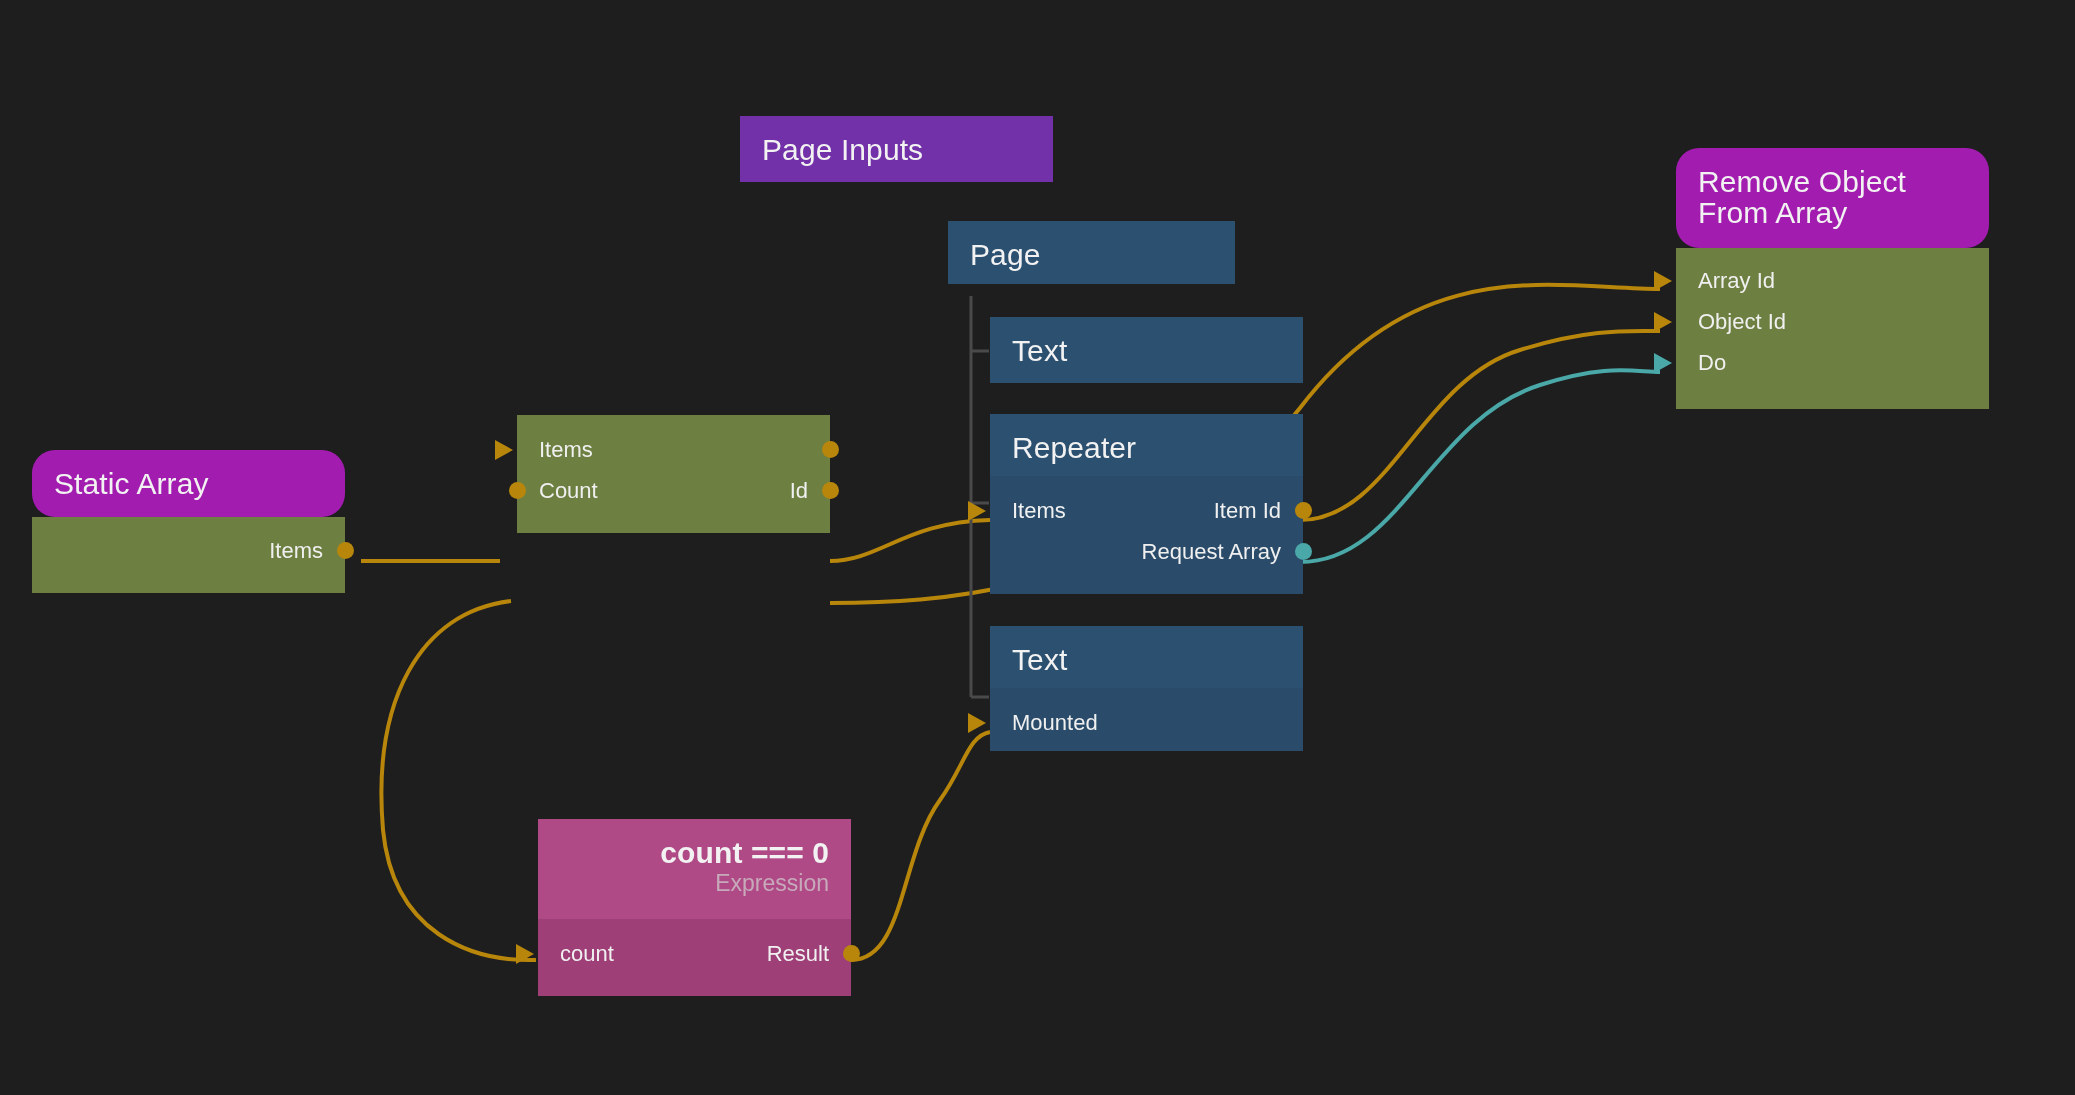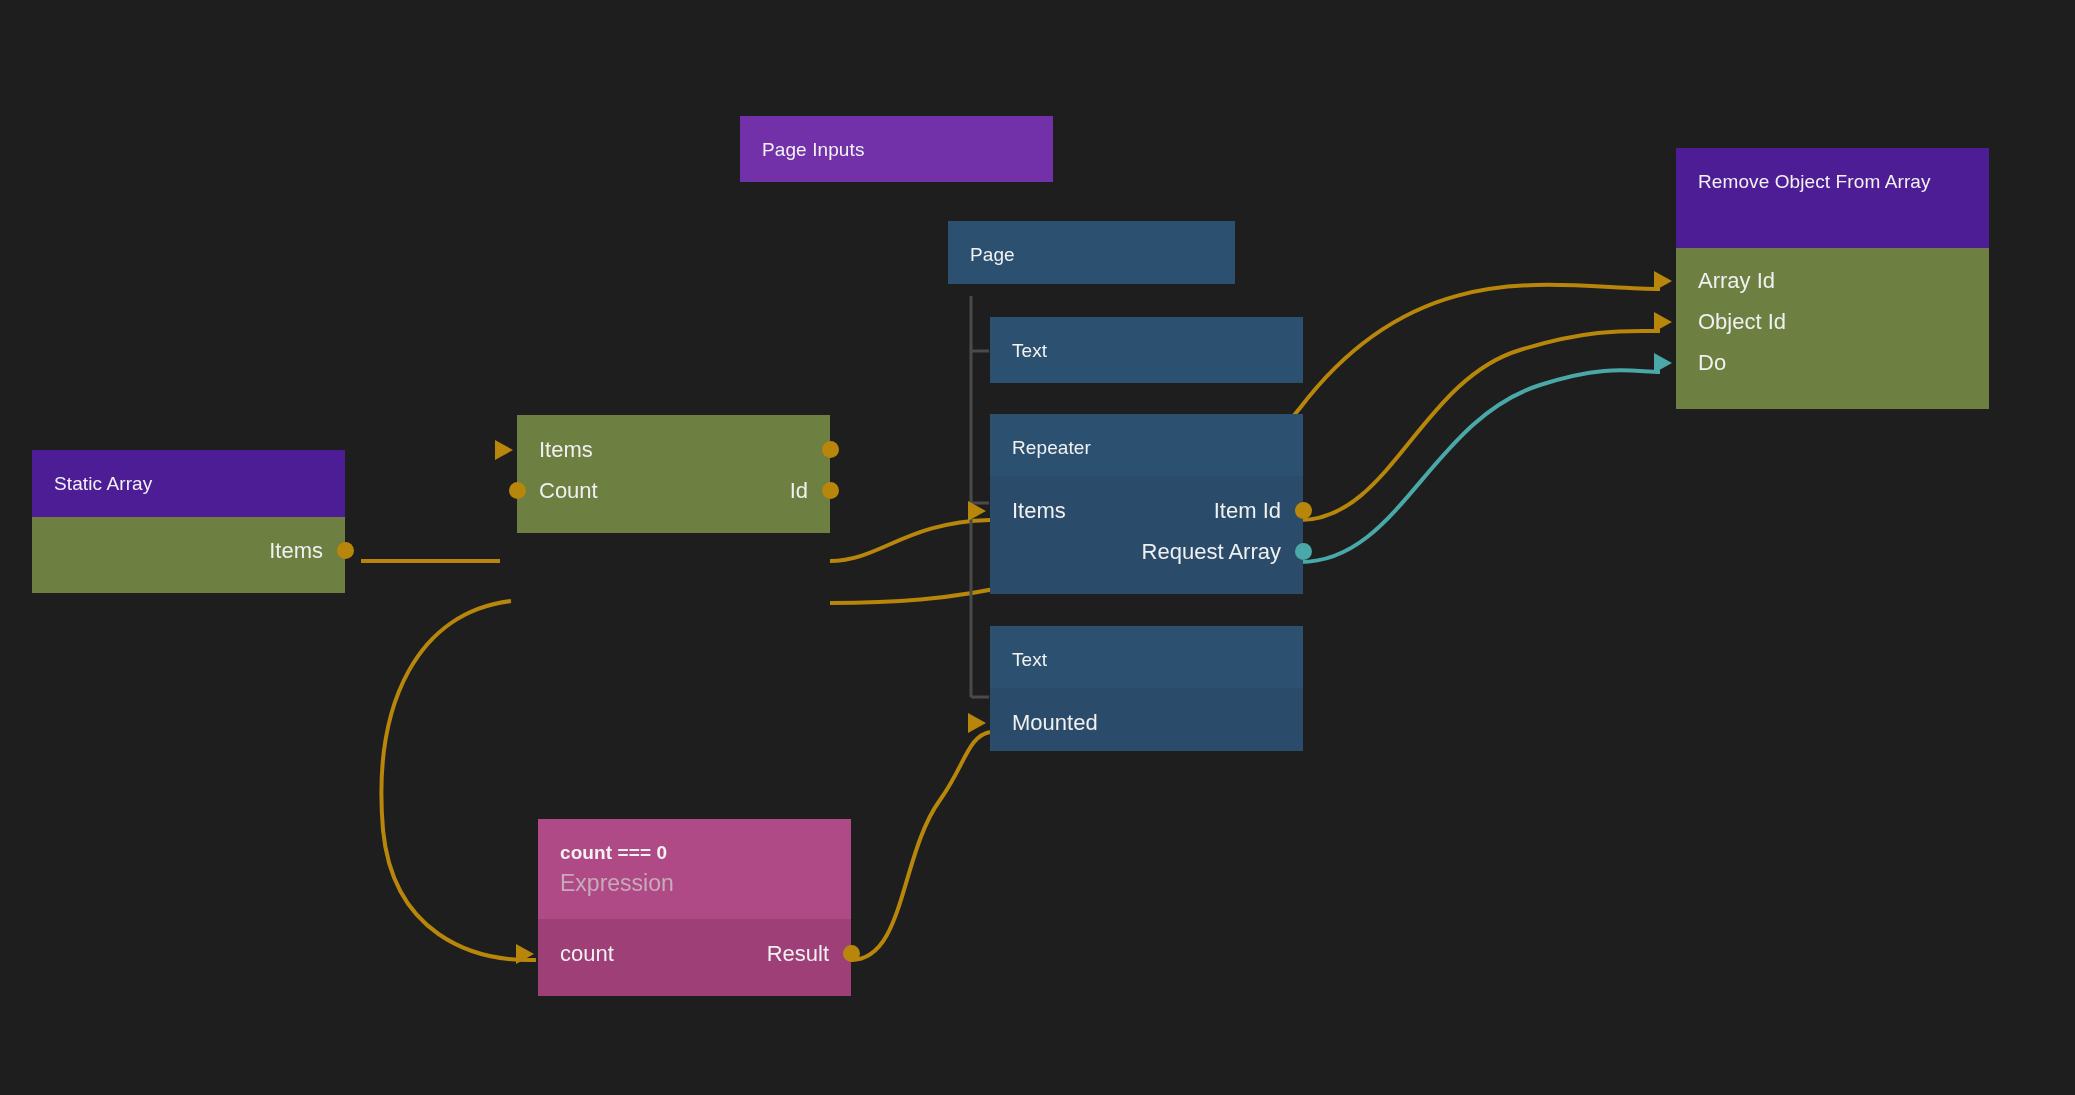--- a/index.html
+++ b/index.html
@@ -45,21 +45,21 @@
     z-index: 2;
     box-sizing: border-box;
     overflow: visible;
   }
   .node-header {
     box-sizing: border-box;
     padding: 18px 22px 16px 22px;
   }
   .node-title {
     color: #f2f2f2;
-    font-size: 19px;
+    font-size: 30px;
     line-height: 31px;
     letter-spacing: 0.1px;
     white-space: pre-line;
   }
   .node-title.bold { font-weight: bold; }
   .node-subtitle {
     color: #cfcfcf;
     opacity: .72;
     font-size: 23px;
     line-height: 28px;
@@ -107,21 +107,21 @@
     margin-top: -10px;
     left: -22px;
     border-top: 10px solid transparent;
     border-bottom: 10px solid transparent;
     border-left: 18px solid #b8860b;
     z-index: 4;
   }
   .arrow.teal { border-left-color: #4aa8a8; }
 
   
-  .green .node-header { background: #4c1d95; }
+  .green .node-header { background: #a21caf; border-radius: 23px; }
   .green .node-body   { background: #6d7f41; }
   .blue  .node-header { background: #2c5070; }
   .blue  .node-body   { background: #2a4c6a; }
   .purple .node-header { background: #7231a8; }
   .pink  .node-header { background: #b04a86; }
   .pink  .node-body   { background: #9e3f78; }
 </style>
 </head>
 <body>
 
@@ -221,21 +221,21 @@
       <div class="port-row has-both">
         <span class="dot left" style="background:#b8860b;"></span>
         <span class="port-label in">Count</span>
         <span class="port-label out">Id</span>
         <span class="dot right" style="background:#b8860b;"></span>
       </div>
     </div>
   </div>
 
   <div class="node pink" style="left:538px; top:819px; width:313px;">
-    <div class="node-header" style="height:100px;">
+    <div class="node-header" style="height:100px;text-align:right;">
       <div class="node-title bold">count === 0</div>
       <div class="node-subtitle">Expression</div>
     </div>
     <div class="node-body" style="padding-top:14px; padding-bottom:22px;">
       <div class="port-row has-both">
         <span class="arrow"></span>
         <span class="port-label in">count</span>
         <span class="port-label out">Result</span>
         <span class="dot right" style="background:#b8860b;"></span>
       </div>

